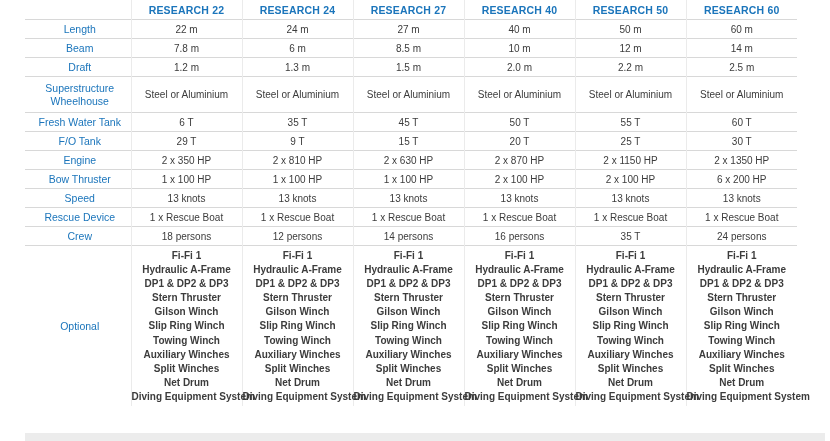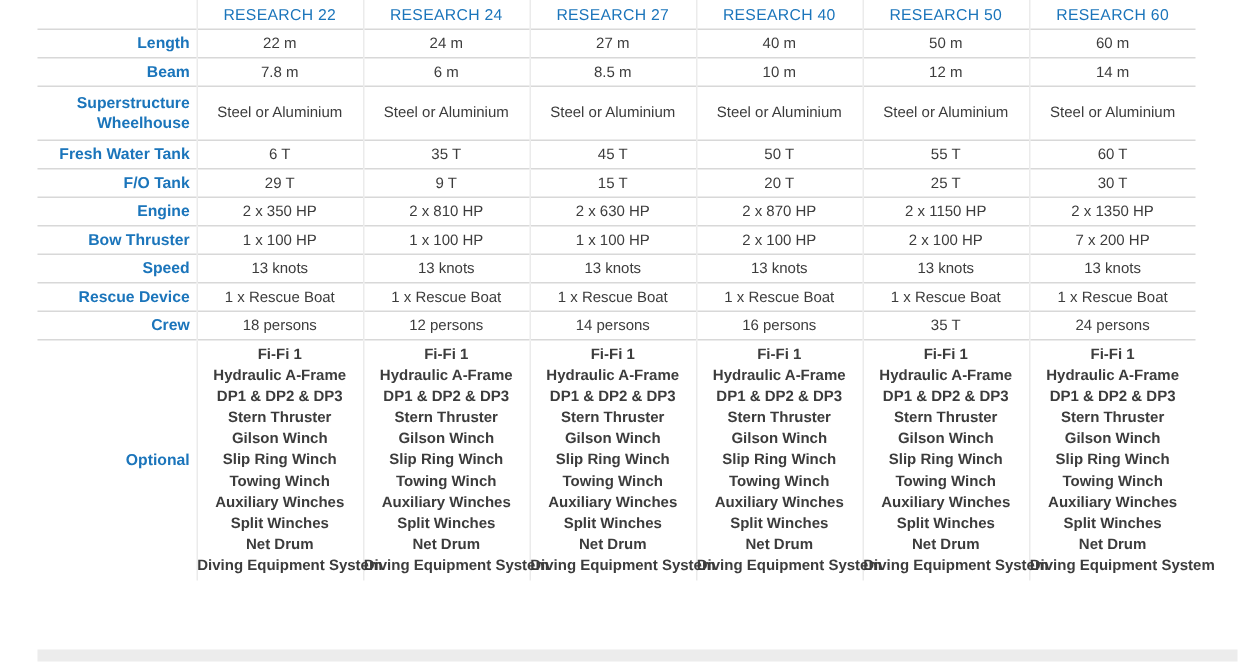--- a/index.html
+++ b/index.html
@@ -26,31 +26,31 @@
   col.data-col  { width: 111px; }
 
   thead tr { border-bottom: 1px solid #d8d8d8; }
   tbody tr { border-bottom: 1px solid #d8d8d8; }
   tbody tr.optional-row { border-bottom: none; }
 
   thead th {
     height: 19px;
     color: #1b75bb;
     font-size: 10.5px;
-    font-weight: normal;
+    font-weight: bold;
     text-align: center;
     padding: 0;
     vertical-align: middle;
     letter-spacing: 0.2px;
   }
   tbody th.row-label {
     color: #1b75bb;
     font-size: 10.5px;
-    font-weight: bold;
-    text-align: right;
+    font-weight: normal;
+    text-align: center;
     padding: 2px 4px 2px 8px;
     vertical-align: middle;
     line-height: 13px;
   }
   tbody td.value {
     color: #3c3c3c;
     font-size: 10px;
     text-align: center;
     padding: 0;
     vertical-align: middle;
@@ -115,20 +115,29 @@
       </tr>
       <tr class="std">
         <th class="row-label">Beam</th>
         <td class="value">7.8 m</td>
         <td class="value">6 m</td>
         <td class="value">8.5 m</td>
         <td class="value">10 m</td>
         <td class="value">12 m</td>
         <td class="value">14 m</td>
       </tr>
+      <tr class="std">
+        <th class="row-label">Draft</th>
+        <td class="value">1.2 m</td>
+        <td class="value">1.3 m</td>
+        <td class="value">1.5 m</td>
+        <td class="value">2.0 m</td>
+        <td class="value">2.2 m</td>
+        <td class="value">2.5 m</td>
+      </tr>
       <tr class="tall">
         <th class="row-label">Superstructure Wheelhouse</th>
         <td class="value">Steel or Aluminium</td>
         <td class="value">Steel or Aluminium</td>
         <td class="value">Steel or Aluminium</td>
         <td class="value">Steel or Aluminium</td>
         <td class="value">Steel or Aluminium</td>
         <td class="value">Steel or Aluminium</td>
       </tr>
       <tr class="std">
@@ -158,21 +167,21 @@
         <td class="value">2 x 1150 HP</td>
         <td class="value">2 x 1350 HP</td>
       </tr>
       <tr class="std">
         <th class="row-label">Bow Thruster</th>
         <td class="value">1 x 100 HP</td>
         <td class="value">1 x 100 HP</td>
         <td class="value">1 x 100 HP</td>
         <td class="value">2 x 100 HP</td>
         <td class="value">2 x 100 HP</td>
-        <td class="value">7 x 200 HP</td>
+        <td class="value">6 x 200 HP</td>
       </tr>
       <tr class="std">
         <th class="row-label">Speed</th>
         <td class="value">13 knots</td>
         <td class="value">13 knots</td>
         <td class="value">13 knots</td>
         <td class="value">13 knots</td>
         <td class="value">13 knots</td>
         <td class="value">13 knots</td>
       </tr>

